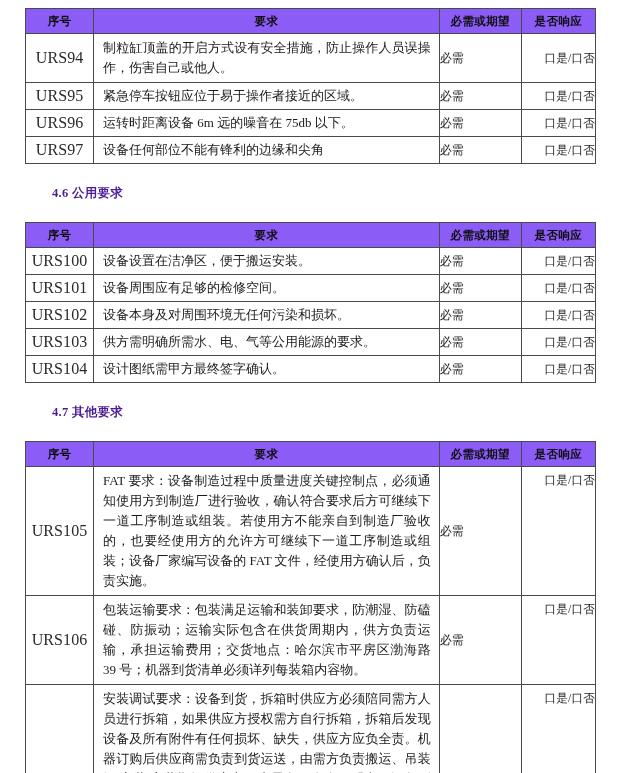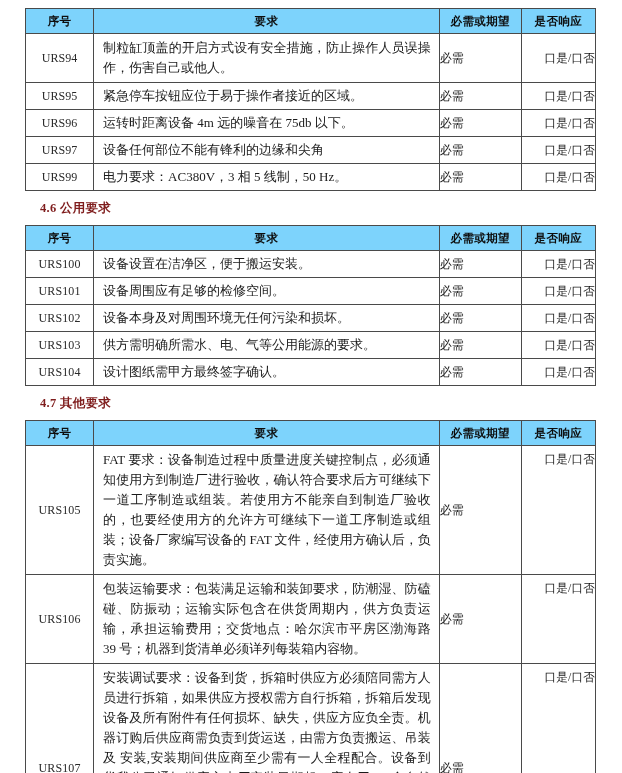--- a/index.html
+++ b/index.html
@@ -30,36 +30,36 @@
     margin-left: 25px;
     table-layout: fixed;
     border: 1.6px solid #111;
   }
   .req-table td, .req-table th {
     border: 1px solid #4a4a4a;
     padding: 0;
     vertical-align: middle;
   }
   .req-table thead th {
-    background: #7dd3fc;
+    background: #8b5cf6;
     font-weight: bold;
     font-size: 11.5px;
     text-align: center;
     height: 24px;
     letter-spacing: 0.4px;
     color: #0d0d0d;
   }
   .col-no    { width: 68px; }
   .col-req   { width: 345px; }
   .col-must  { width: 82px; }
   .col-resp  { width: 74px; }
 
   td.c-no {
     text-align: center;
-    font-size: 12px;
+    font-size: 16px;
     font-family: "Liberation Serif", "DejaVu Serif", serif;
     letter-spacing: 0.1px;
     color: #2a2a2a;
     vertical-align: middle;
     padding: 2px 0;
   }
   td.c-req {
     font-size: 13px;
     line-height: 20px;
     padding: 3px 8px 3px 9px;
@@ -84,23 +84,23 @@
   
   .t3 td.c-resp { vertical-align: top; padding-top: 6px; }
   .t3 td.c-must { vertical-align: middle; }
 
   .row-tall td.c-req { padding-top: 4px; padding-bottom: 4px; }
 
   
   .sec-heading {
     font-weight: bold;
     font-size: 12.5px;
-    margin: 0;
-    padding: 0;
-    color: #7f1d1d;
+    margin: 12px;
+    padding: 0;
+    color: #4c1d95;
     letter-spacing: 0.3px;
     font-family: "Liberation Serif", "DejaVu Serif", serif;
   }
   .gap-after-table { height: 9px; }
   .gap-after-heading { height: 8px; }
 
   .heading-wrap { padding-left: 40px; }
 </style>
 </head>
 <body>
@@ -131,33 +131,27 @@
         <td class="c-resp">口是/口否</td>
       </tr>
       <tr>
         <td class="c-no">URS95</td>
         <td class="c-req">紧急停车按钮应位于易于操作者接近的区域。</td>
         <td class="c-must">必需</td>
         <td class="c-resp">口是/口否</td>
       </tr>
       <tr>
         <td class="c-no">URS96</td>
-        <td class="c-req">运转时距离设备 4m 远的噪音在 75db 以下。</td>
+        <td class="c-req">运转时距离设备 6m 远的噪音在 75db 以下。</td>
         <td class="c-must">必需</td>
         <td class="c-resp">口是/口否</td>
       </tr>
       <tr>
         <td class="c-no">URS97</td>
         <td class="c-req">设备任何部位不能有锋利的边缘和尖角</td>
-        <td class="c-must">必需</td>
-        <td class="c-resp">口是/口否</td>
-      </tr>
-      <tr>
-        <td class="c-no">URS99</td>
-        <td class="c-req">电力要求：AC380V，3 相 5 线制，50 Hz。</td>
         <td class="c-must">必需</td>
         <td class="c-resp">口是/口否</td>
       </tr>
     </tbody>
   </table>
 
   <div class="gap-after-table"></div>
   <div class="heading-wrap">
     <div class="sec-heading">4.6 公用要求</div>
   </div>

